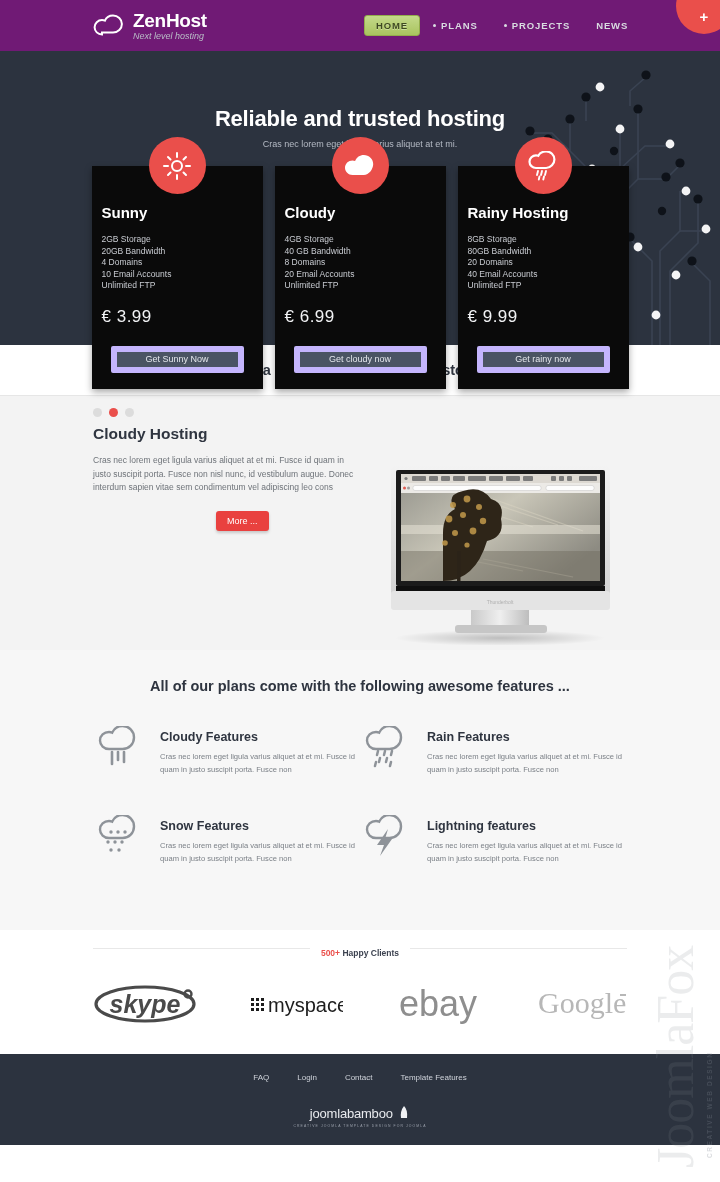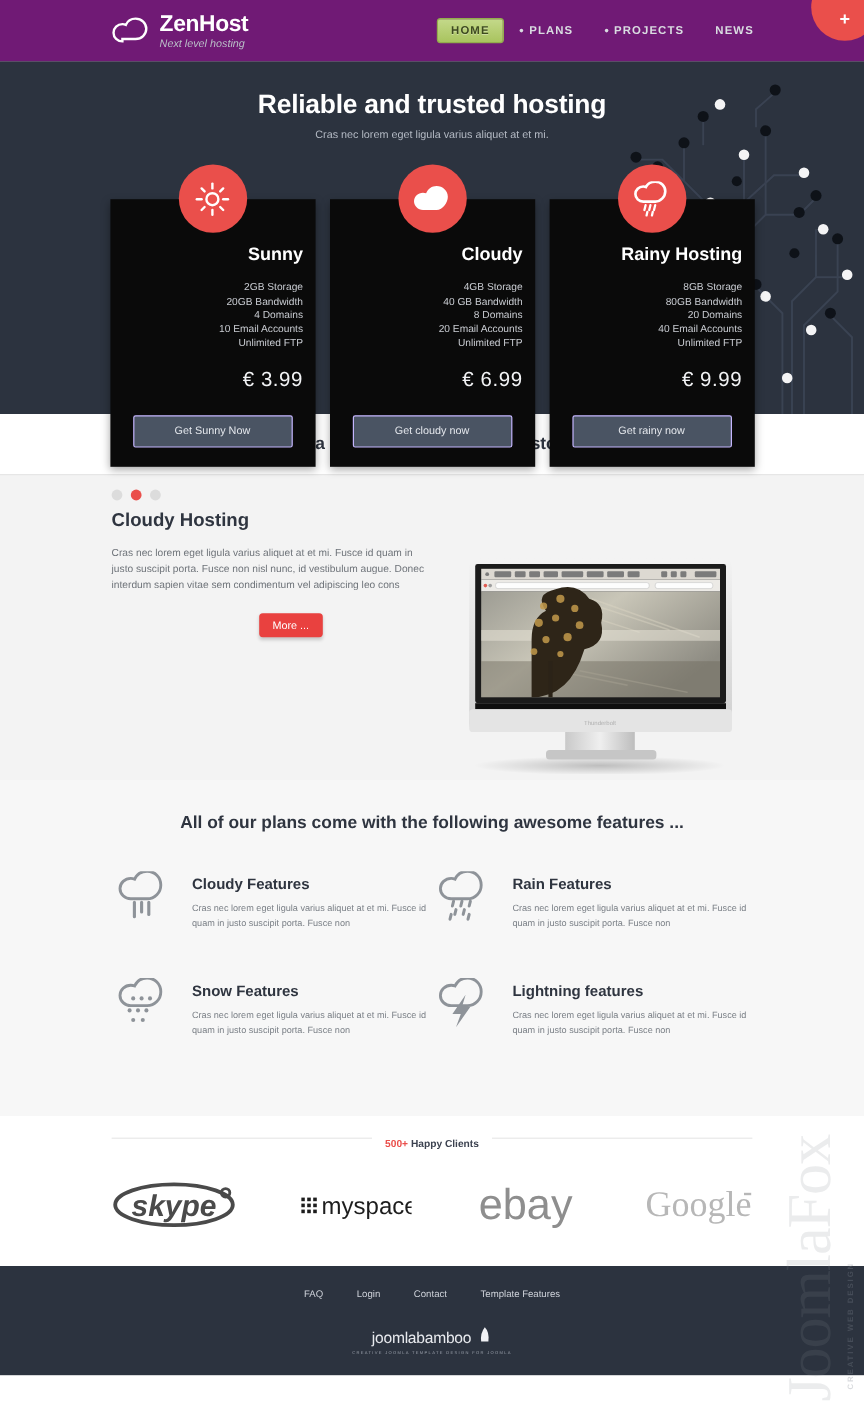--- a/index.html
+++ b/index.html
@@ -60,53 +60,53 @@
     display: flex; align-items: flex-end; justify-content: center;
     padding-bottom: 9px; font-size: 15px; font-weight: bold;
   }
 
   
   .hero {
     position: relative; height: 294px; background: #2c333f;
     overflow: hidden;
   }
   .circuit { position: absolute; right: 0; top: 0; width: 250px; height: 294px; opacity: .95; }
-  .hero-inner { position: relative; z-index: 3; text-align: center; padding-top: 23px; }
+  .hero-inner { position: relative; z-index: 3; text-align: center; padding-top: 23px; margin-top: 32px; }
   .hero-title {
     font-size: 22px; font-weight: bold; color: #ffffff; letter-spacing: -0.2px;
   }
   .hero-sub { font-size: 9px; color: #b4bac4; margin-top: 7px; }
 
   
   .plans {
     position: absolute; top: 137px; left: 0; width: 720px;
     display: flex; justify-content: center; gap: 12px; z-index: 6;
   }
   .plan { width: 171px; position: relative; }
   .plan-badge {
     width: 57px; height: 57px; border-radius: 50%; background: #ea4f4b;
     margin: 0 auto; position: relative; z-index: 3;
     display: flex; align-items: center; justify-content: center;
   }
   .plan-body {
     background: #0a0a0a; margin-top: -28px; padding: 38px 10px 16px;
-    text-align: right; box-shadow: 0 3px 7px rgba(0,0,0,.35);
+    text-align: left; box-shadow: 0 3px 7px rgba(0,0,0,.35);
     min-height: 211px;
   }
   .plan-name { font-size: 15px; font-weight: bold; color: #ffffff; }
   .plan-feats { margin-top: 13px; }
   .plan-feats li {
     list-style: none; font-size: 8.5px; color: #c9ccd2; line-height: 11.5px;
   }
   .plan-price {
     font-size: 17px; color: #f2f3f5; margin-top: 15px; letter-spacing: .5px;
   }
   .plan-btn {
     margin: 19px 9px 0; height: 27px; background: #4a5463;
-    border: 1px solid #c4b5fd; border-radius: 2px;
+    border: 6px solid #c4b5fd; border-radius: 2px;
     display: flex; align-items: center; justify-content: center;
     font-size: 9px; color: #e4e7ec;
   }
 
   
   .custom-band {
     background: #ffffff; height: 50px;
     display: flex; align-items: center; justify-content: center;
   }
   .custom-band .txt { font-size: 14.5px; font-weight: bold; color: #2f3540; }

